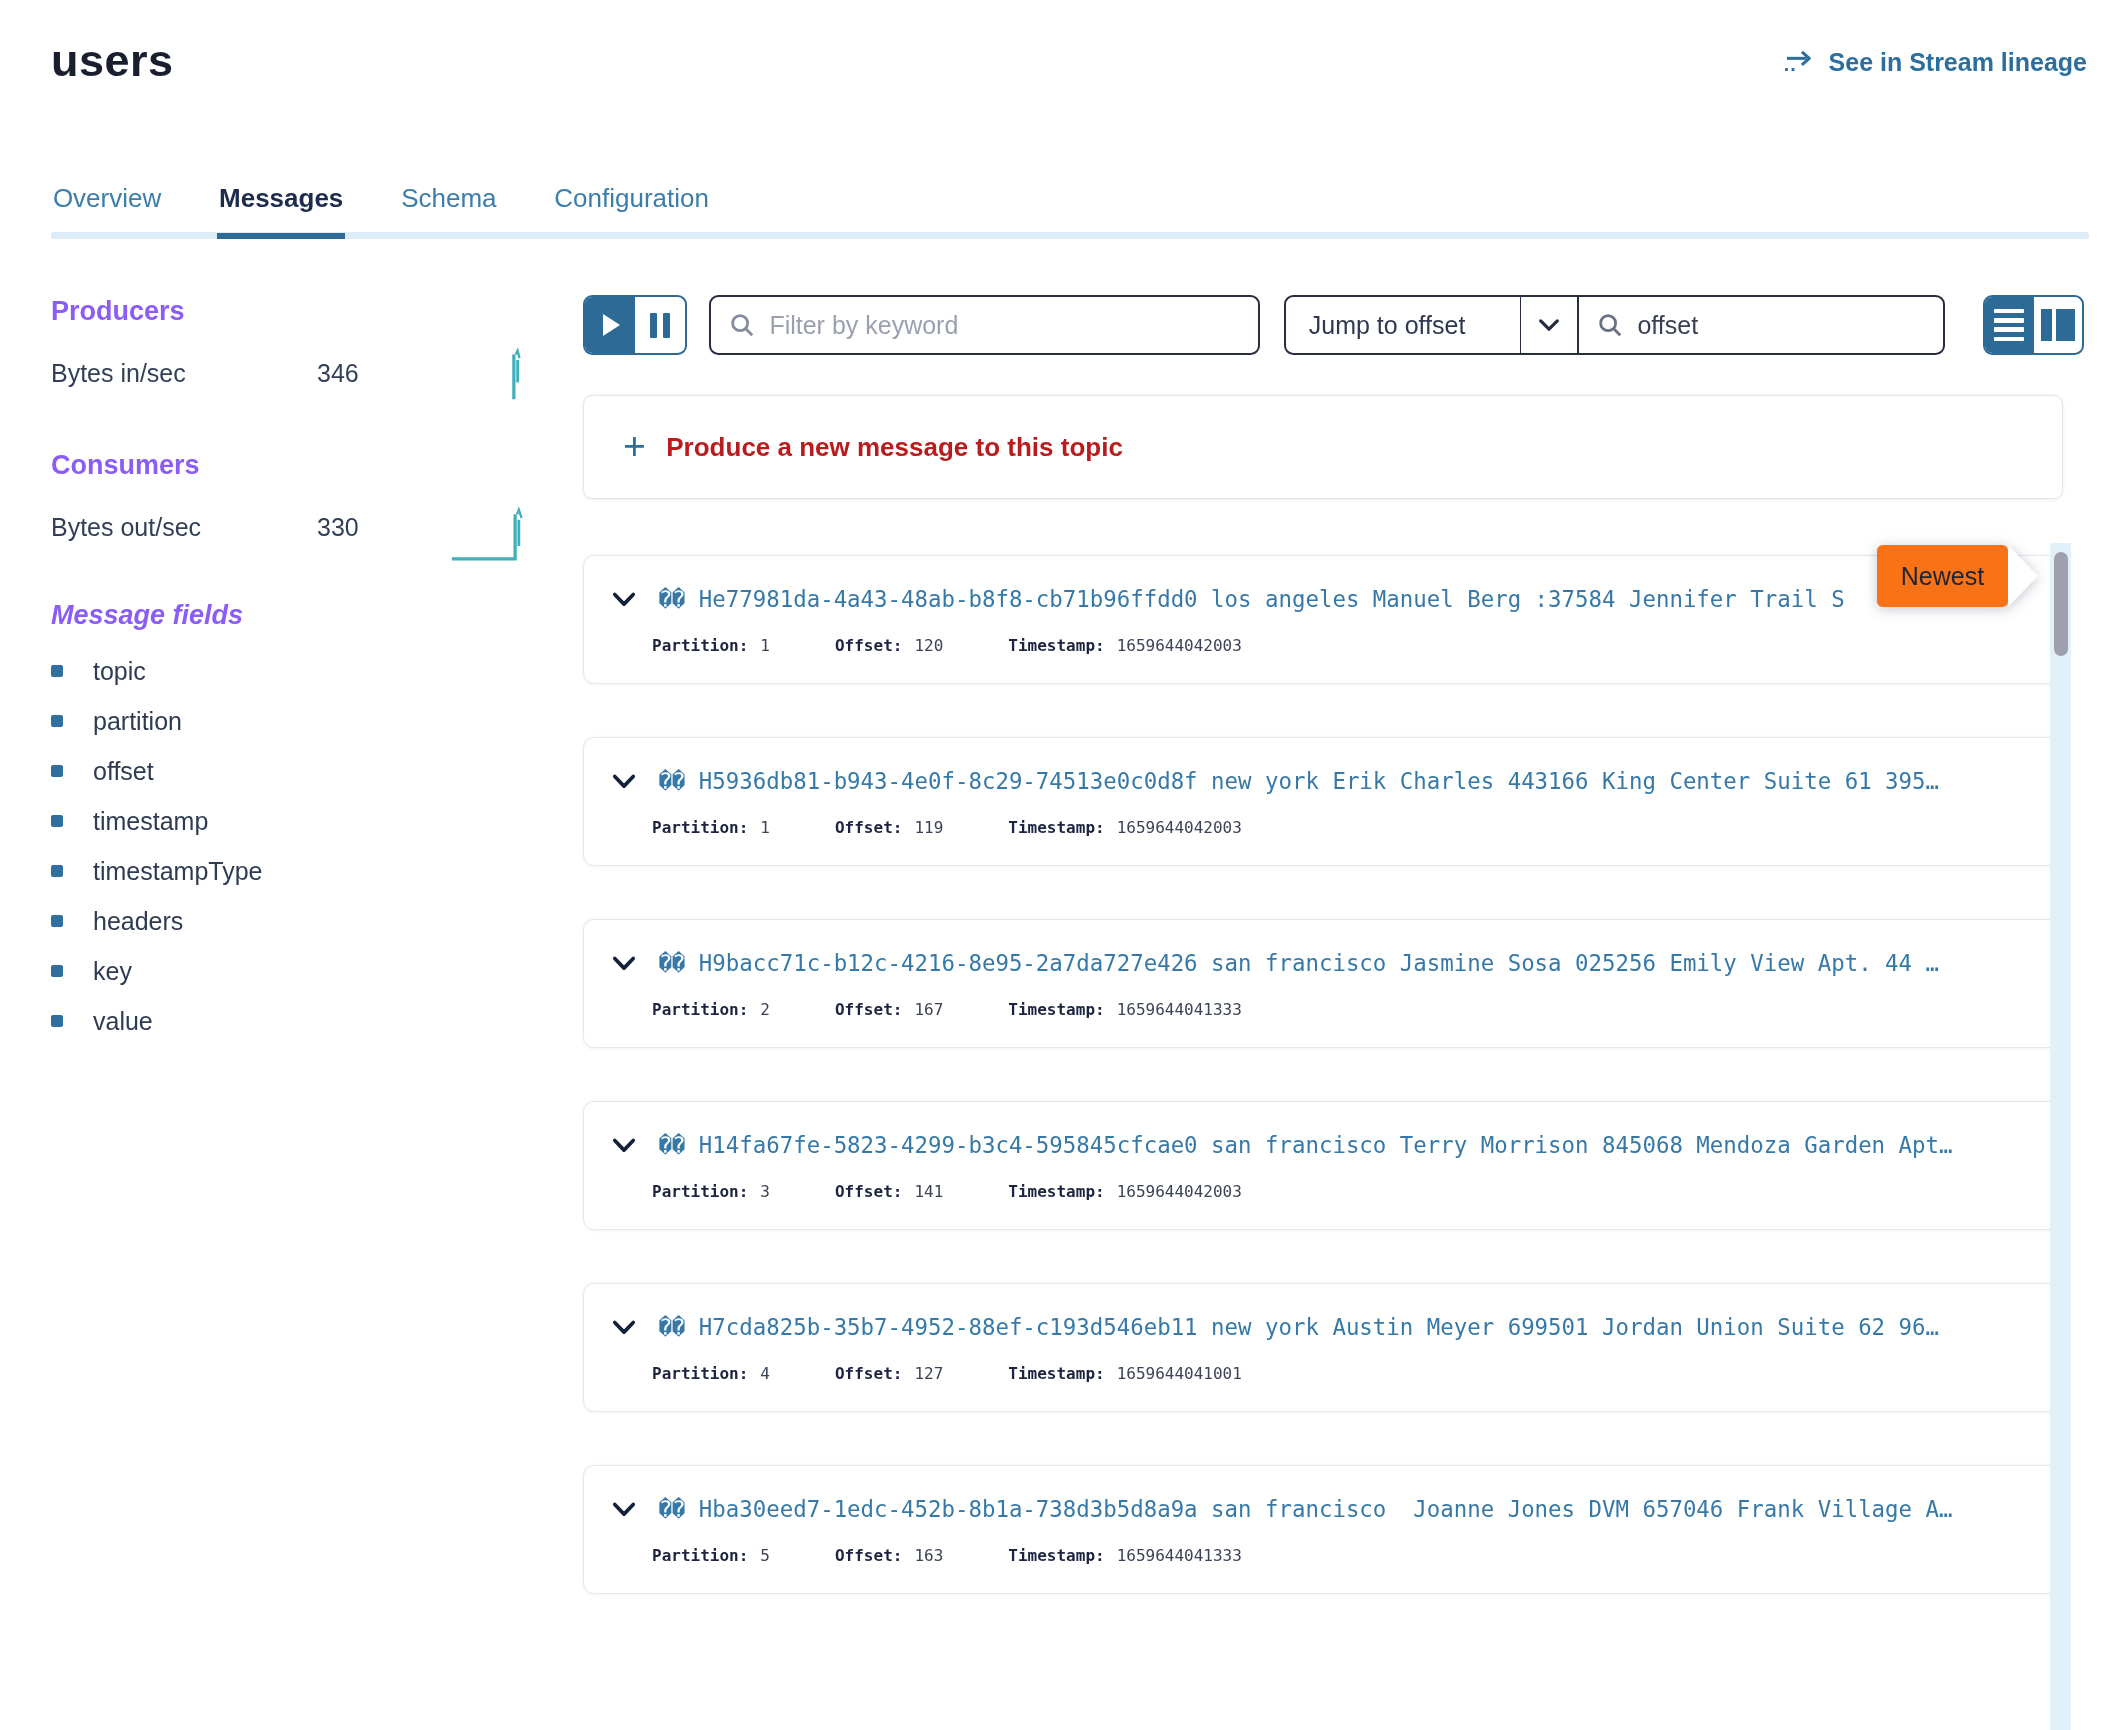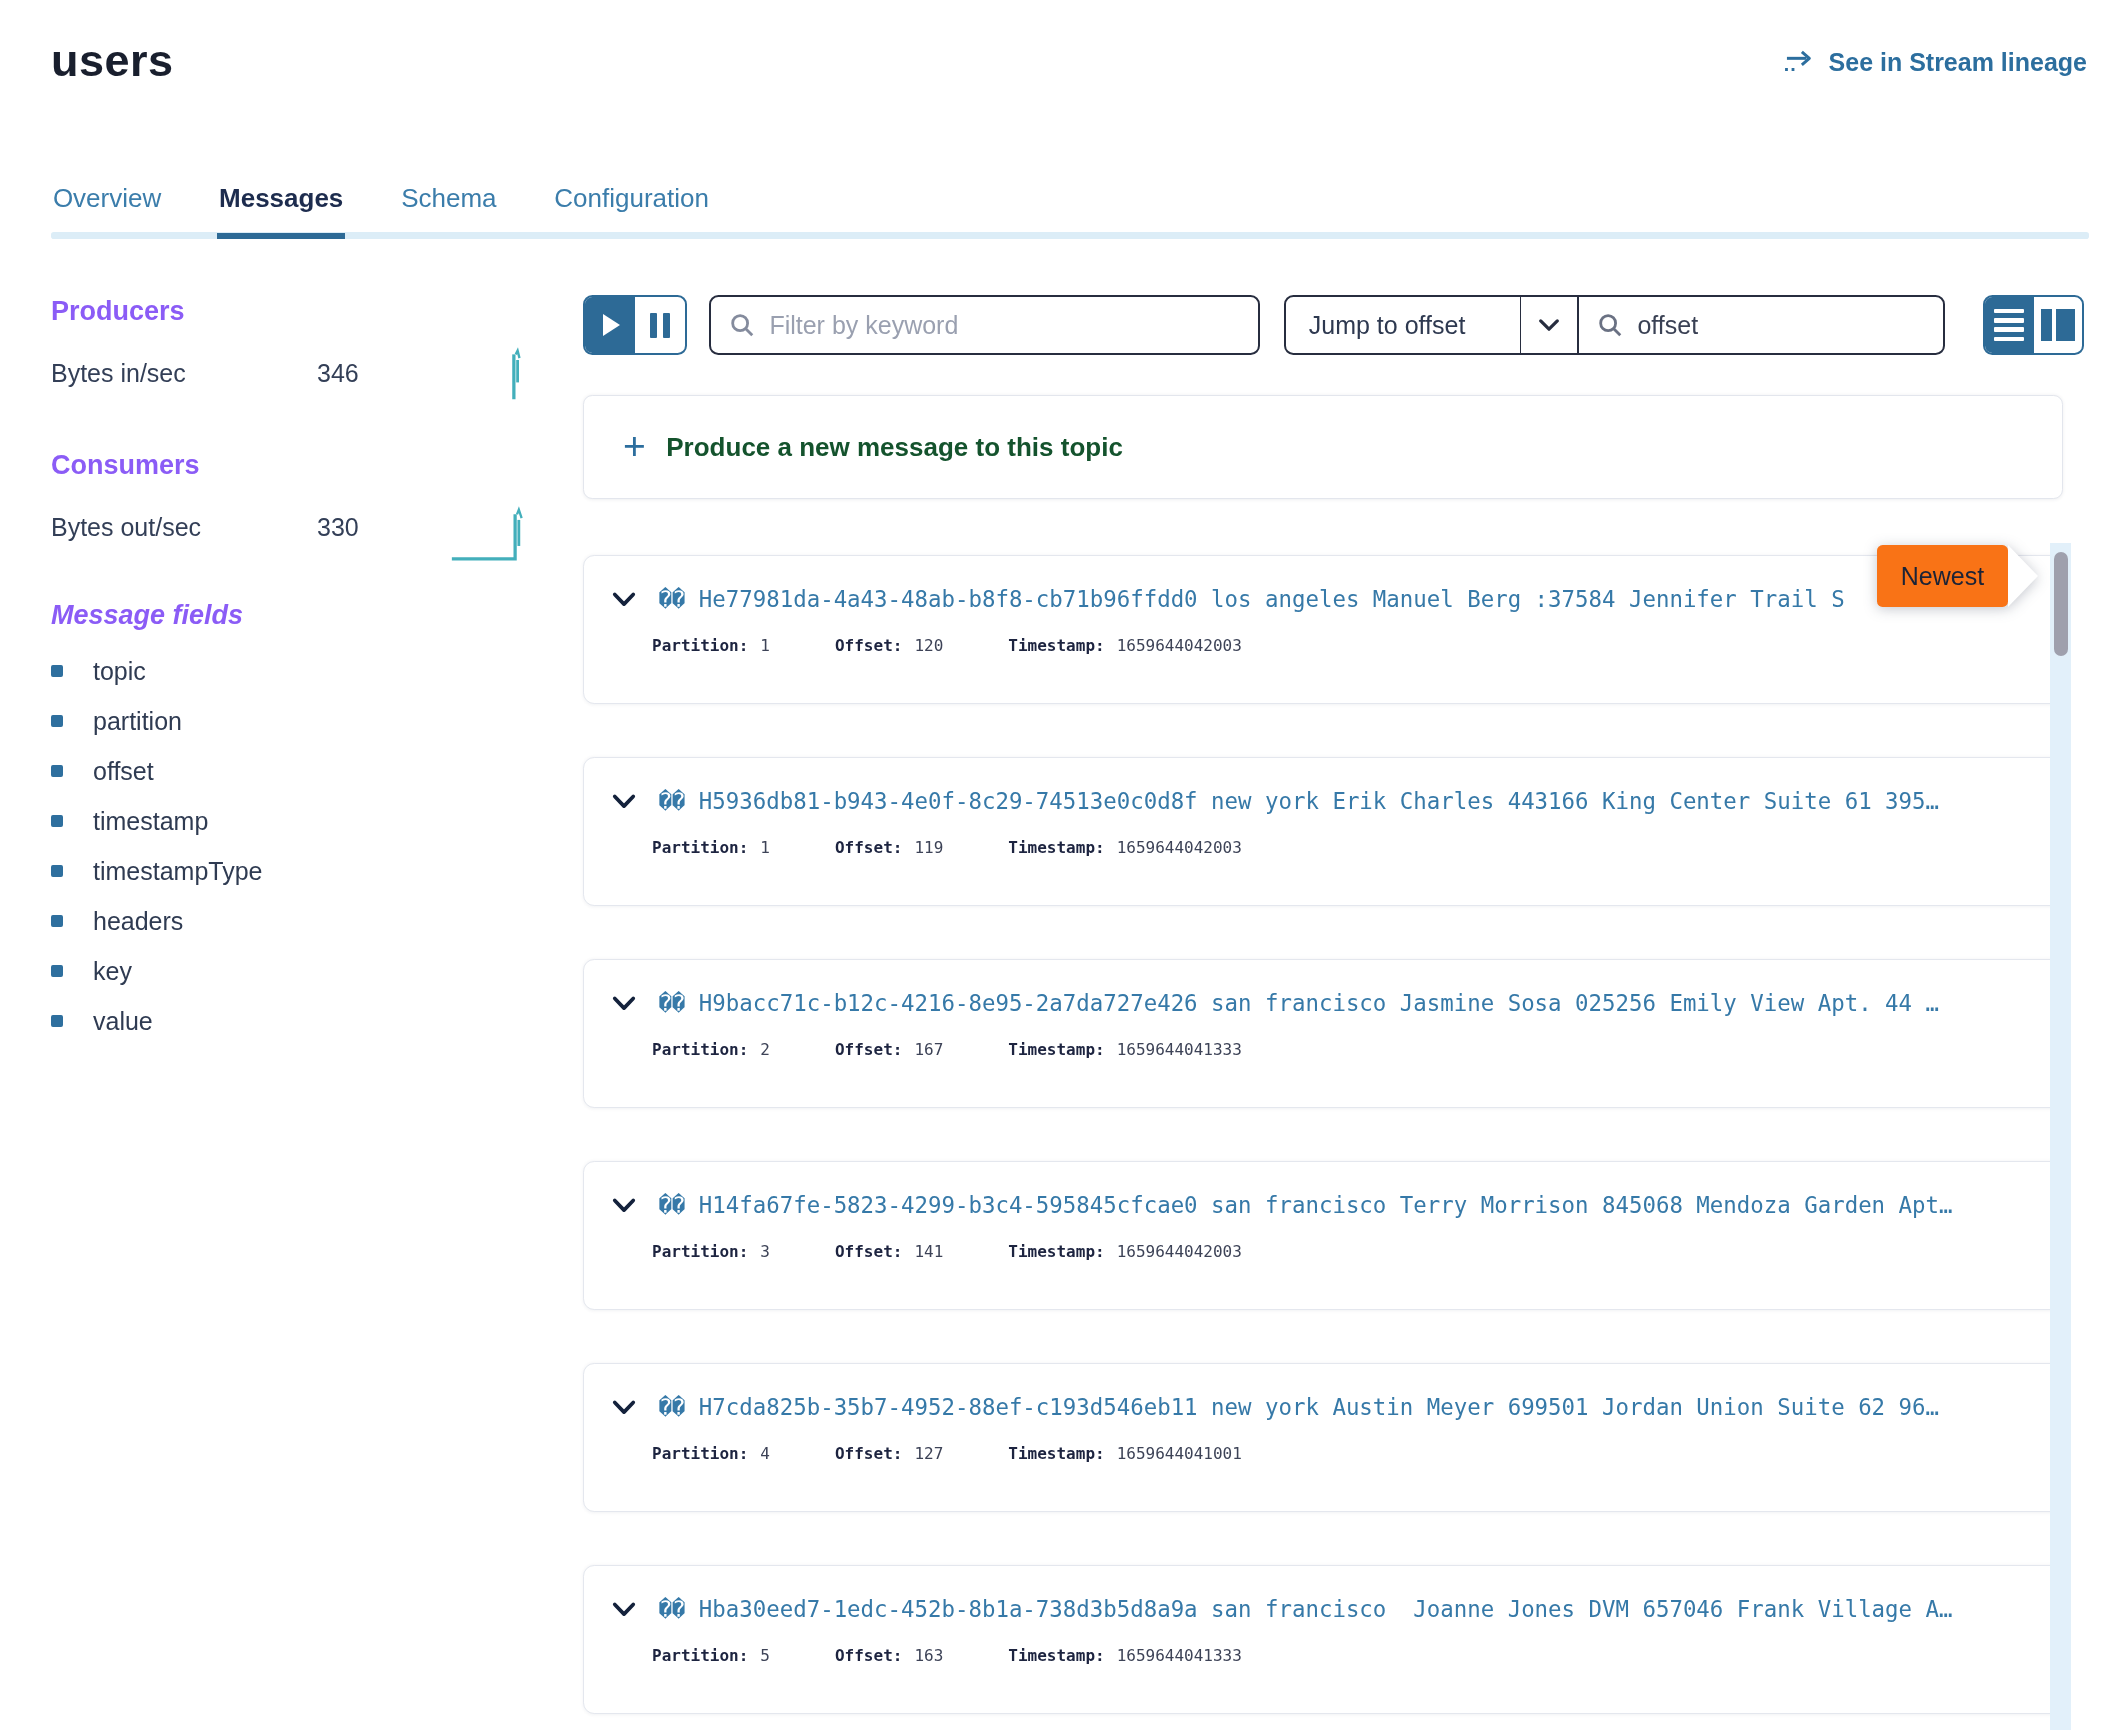--- a/index.html
+++ b/index.html
@@ -115,26 +115,26 @@
   .cols-icon .c2 { width: 18.6px; height: 32px; background: #2d6a96; }
 
   
   .produce-card {
     position: absolute; left: 583px; top: 395px; width: 1480px; height: 104px;
     background: #fff; border: 0.9px solid #e3e6ed; border-radius: 9.3px;
     box-shadow: 0 0.9px 3.7px rgba(20,30,60,.07);
     display: flex; align-items: center; padding-left: 39px; gap: 20.5px; cursor: pointer;
   }
   .plus-glyph { font-size: 39px; font-weight: 400; color: #2c6e9e; line-height: 1; margin-top: -3.7px; }
-  .produce-label { font-size: 26px; font-weight: 700; color: #14532d; }
+  .produce-label { font-size: 26px; font-weight: 700; color: #b91c1c; }
 
   
   .messages { position: absolute; left: 583px; top: 555px; width: 1480px; }
   .msg-card {
-    height: 149px; margin-bottom: 53px;
+    height: 129px; margin-bottom: 53px;
     background: #fff; border: 1.4px solid #e4e7ee; border-radius: 11.2px;
     box-shadow: 0 0.9px 3.7px rgba(20,30,60,.06);
     padding: 30px 37px 0 28px; cursor: pointer; overflow: hidden;
   }
   .msg-head { display: flex; align-items: center; gap: 22.4px; }
   .msg-text {
     font-family: "DejaVu Sans Mono", monospace; font-size: 22.4px; color: #3679a8;
     white-space: pre; overflow: hidden; flex: 1;
   }
   .msg-meta {

